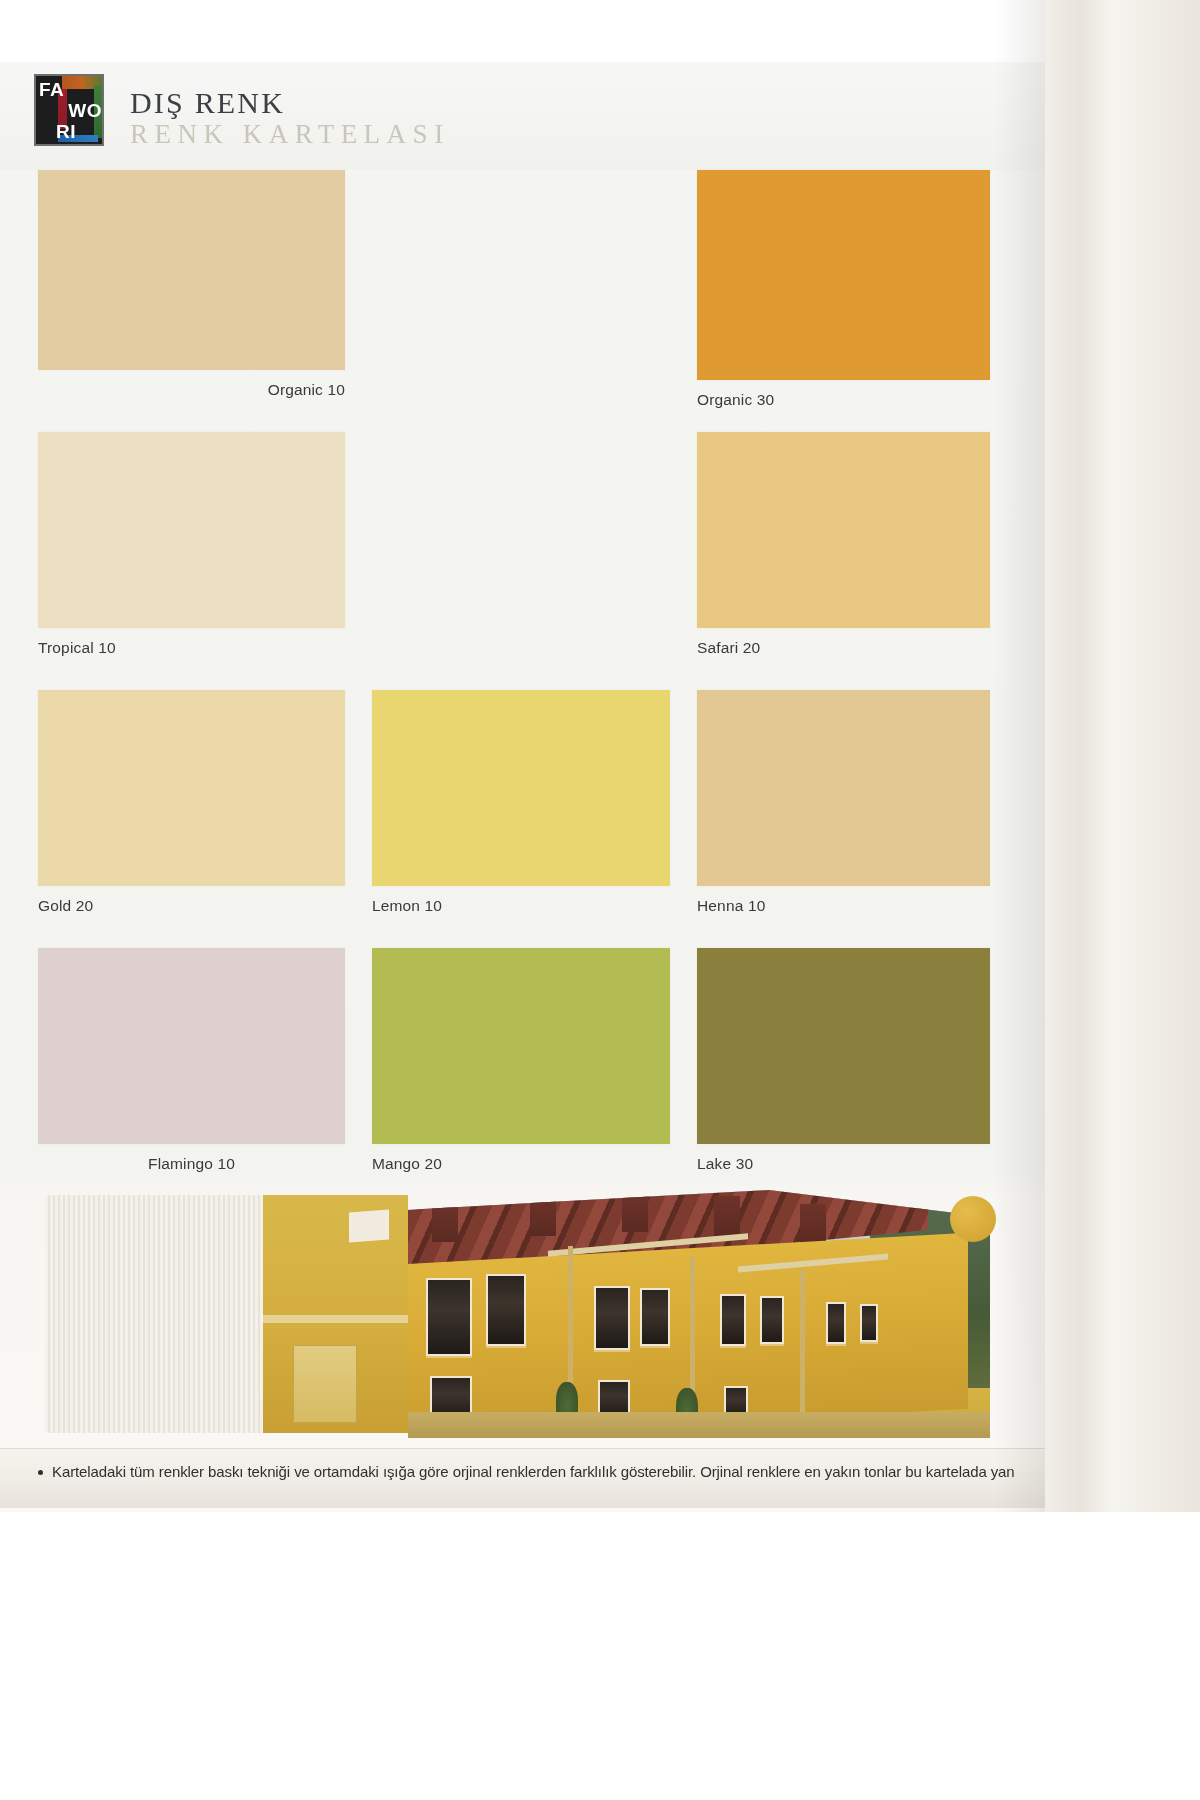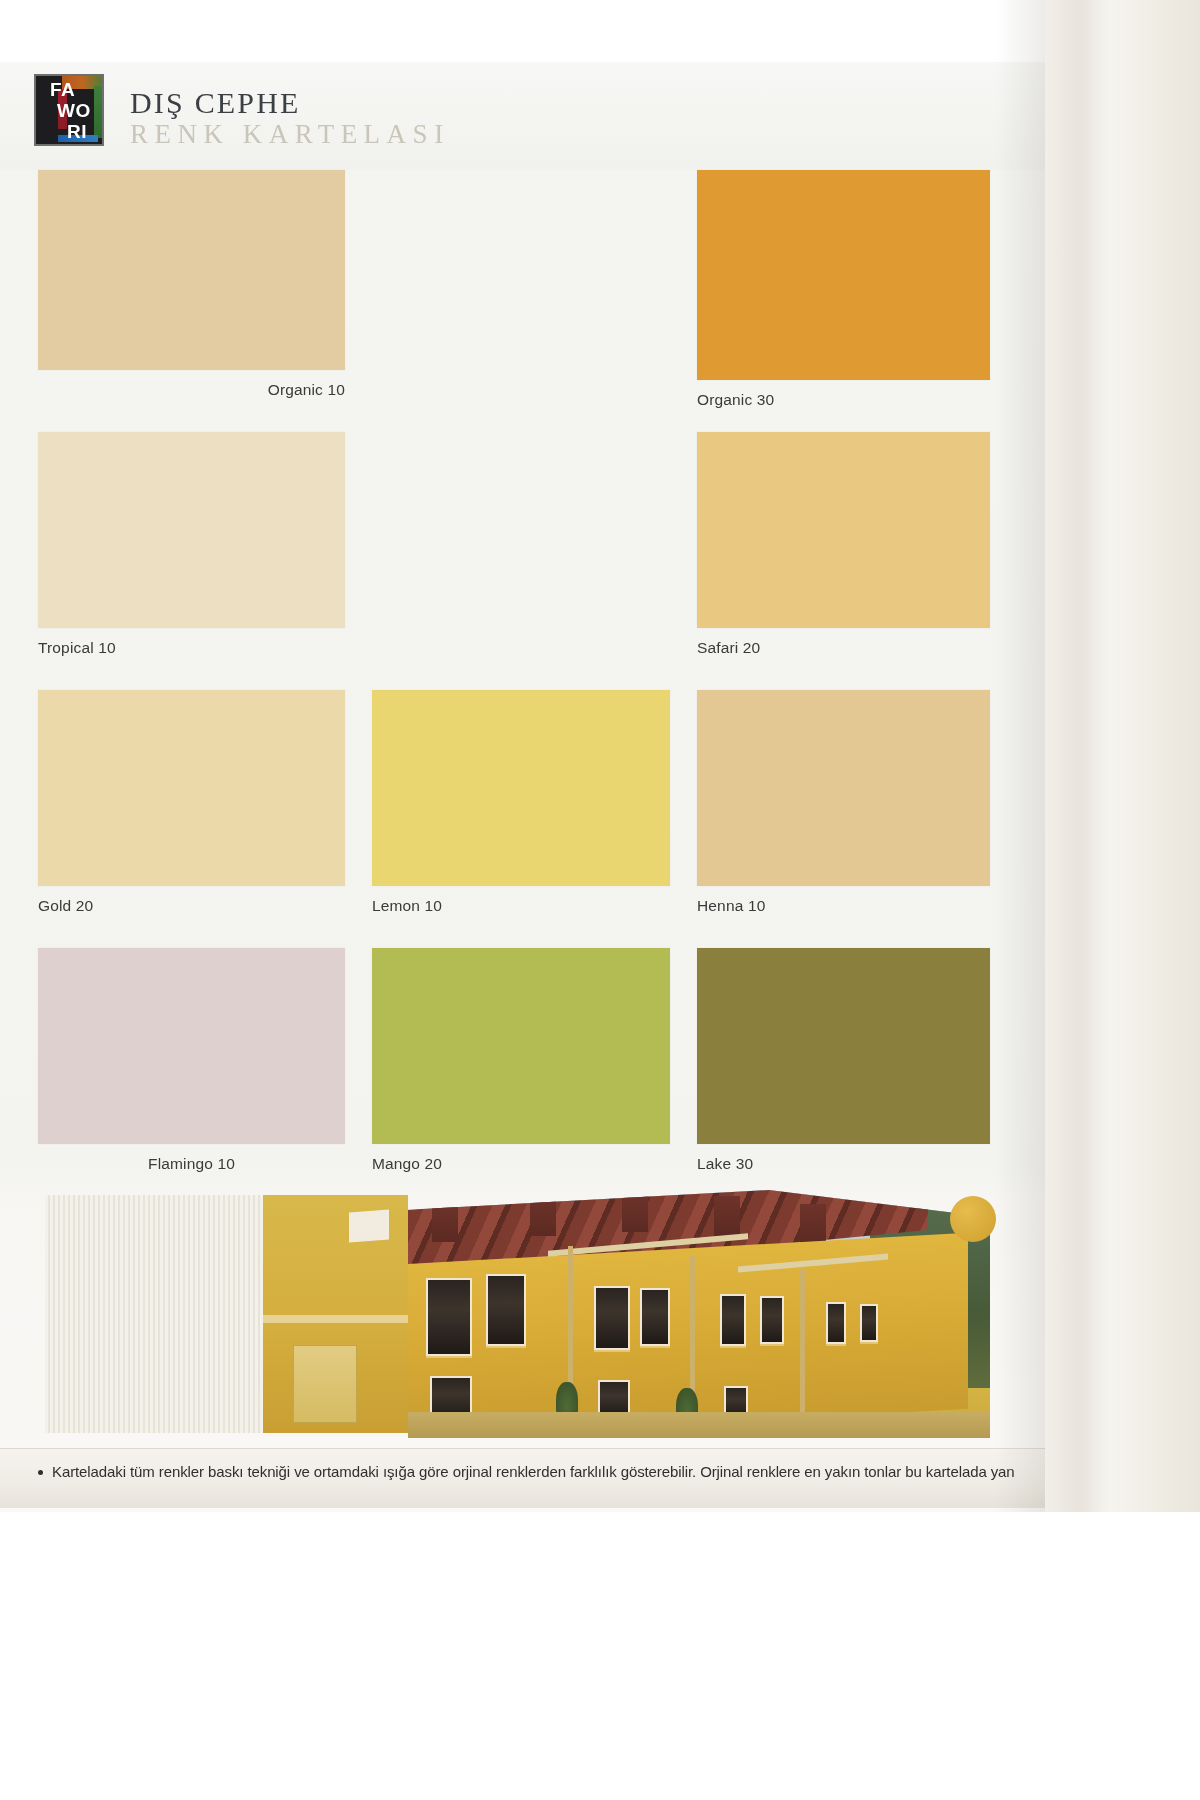--- a/index.html
+++ b/index.html
@@ -109,24 +109,24 @@
   }
   .logo-text {
     position: relative;
     z-index: 3;
     color: #ffffff;
     font-family: "Liberation Sans", sans-serif;
     font-weight: 700;
     font-size: 19px;
     line-height: 21px;
     letter-spacing: 0.5px;
-    padding-left: 14px;
+    padding-left: 3px;
   }
   .logo-text span { display: block; }
-  .logo-l2 { padding-left: 7px; }
+  .logo-l2 { padding-left: 7px; text-align: right; }
   .logo-l3 { padding-left: 17px; }
 
   .title-main {
     position: absolute;
     left: 130px; top: 24px;
     font-family: "Liberation Serif", serif;
     font-size: 30px;
     letter-spacing: 2.2px;
     color: #3c3f44;
   }
@@ -351,21 +351,21 @@
         <div class="logo-stripe-top"></div>
         <div class="logo-stripe-left"></div>
         <div class="logo-stripe-right"></div>
         <div class="logo-stripe-bottom"></div>
         <div class="logo-text">
           <span class="logo-l1">FA</span>
           <span class="logo-l2">WO</span>
           <span class="logo-l3">RI</span>
         </div>
       </div>
-      <div class="title-main">DIŞ CEPHE</div>
+      <div class="title-main">DIŞ RENK</div>
       <div class="title-sub">RENK KARTELASI</div>
     </div>
 
     <div class="grid" id="swatch-grid">
         <div class="srow" style="position: absolute; top: 0px; left: 0px; height: 258px;">
           <div class="cell" style="left: 38px; top: 0px; width: 307px; text-align: right;">
             <div class="chip" style="background: rgb(227, 203, 162); height: 200px;"></div>
             <div class="chip-label">Organic 10</div>
           </div>
           <div class="cell" style="left: 697px; top: 0px; width: 293px;">

